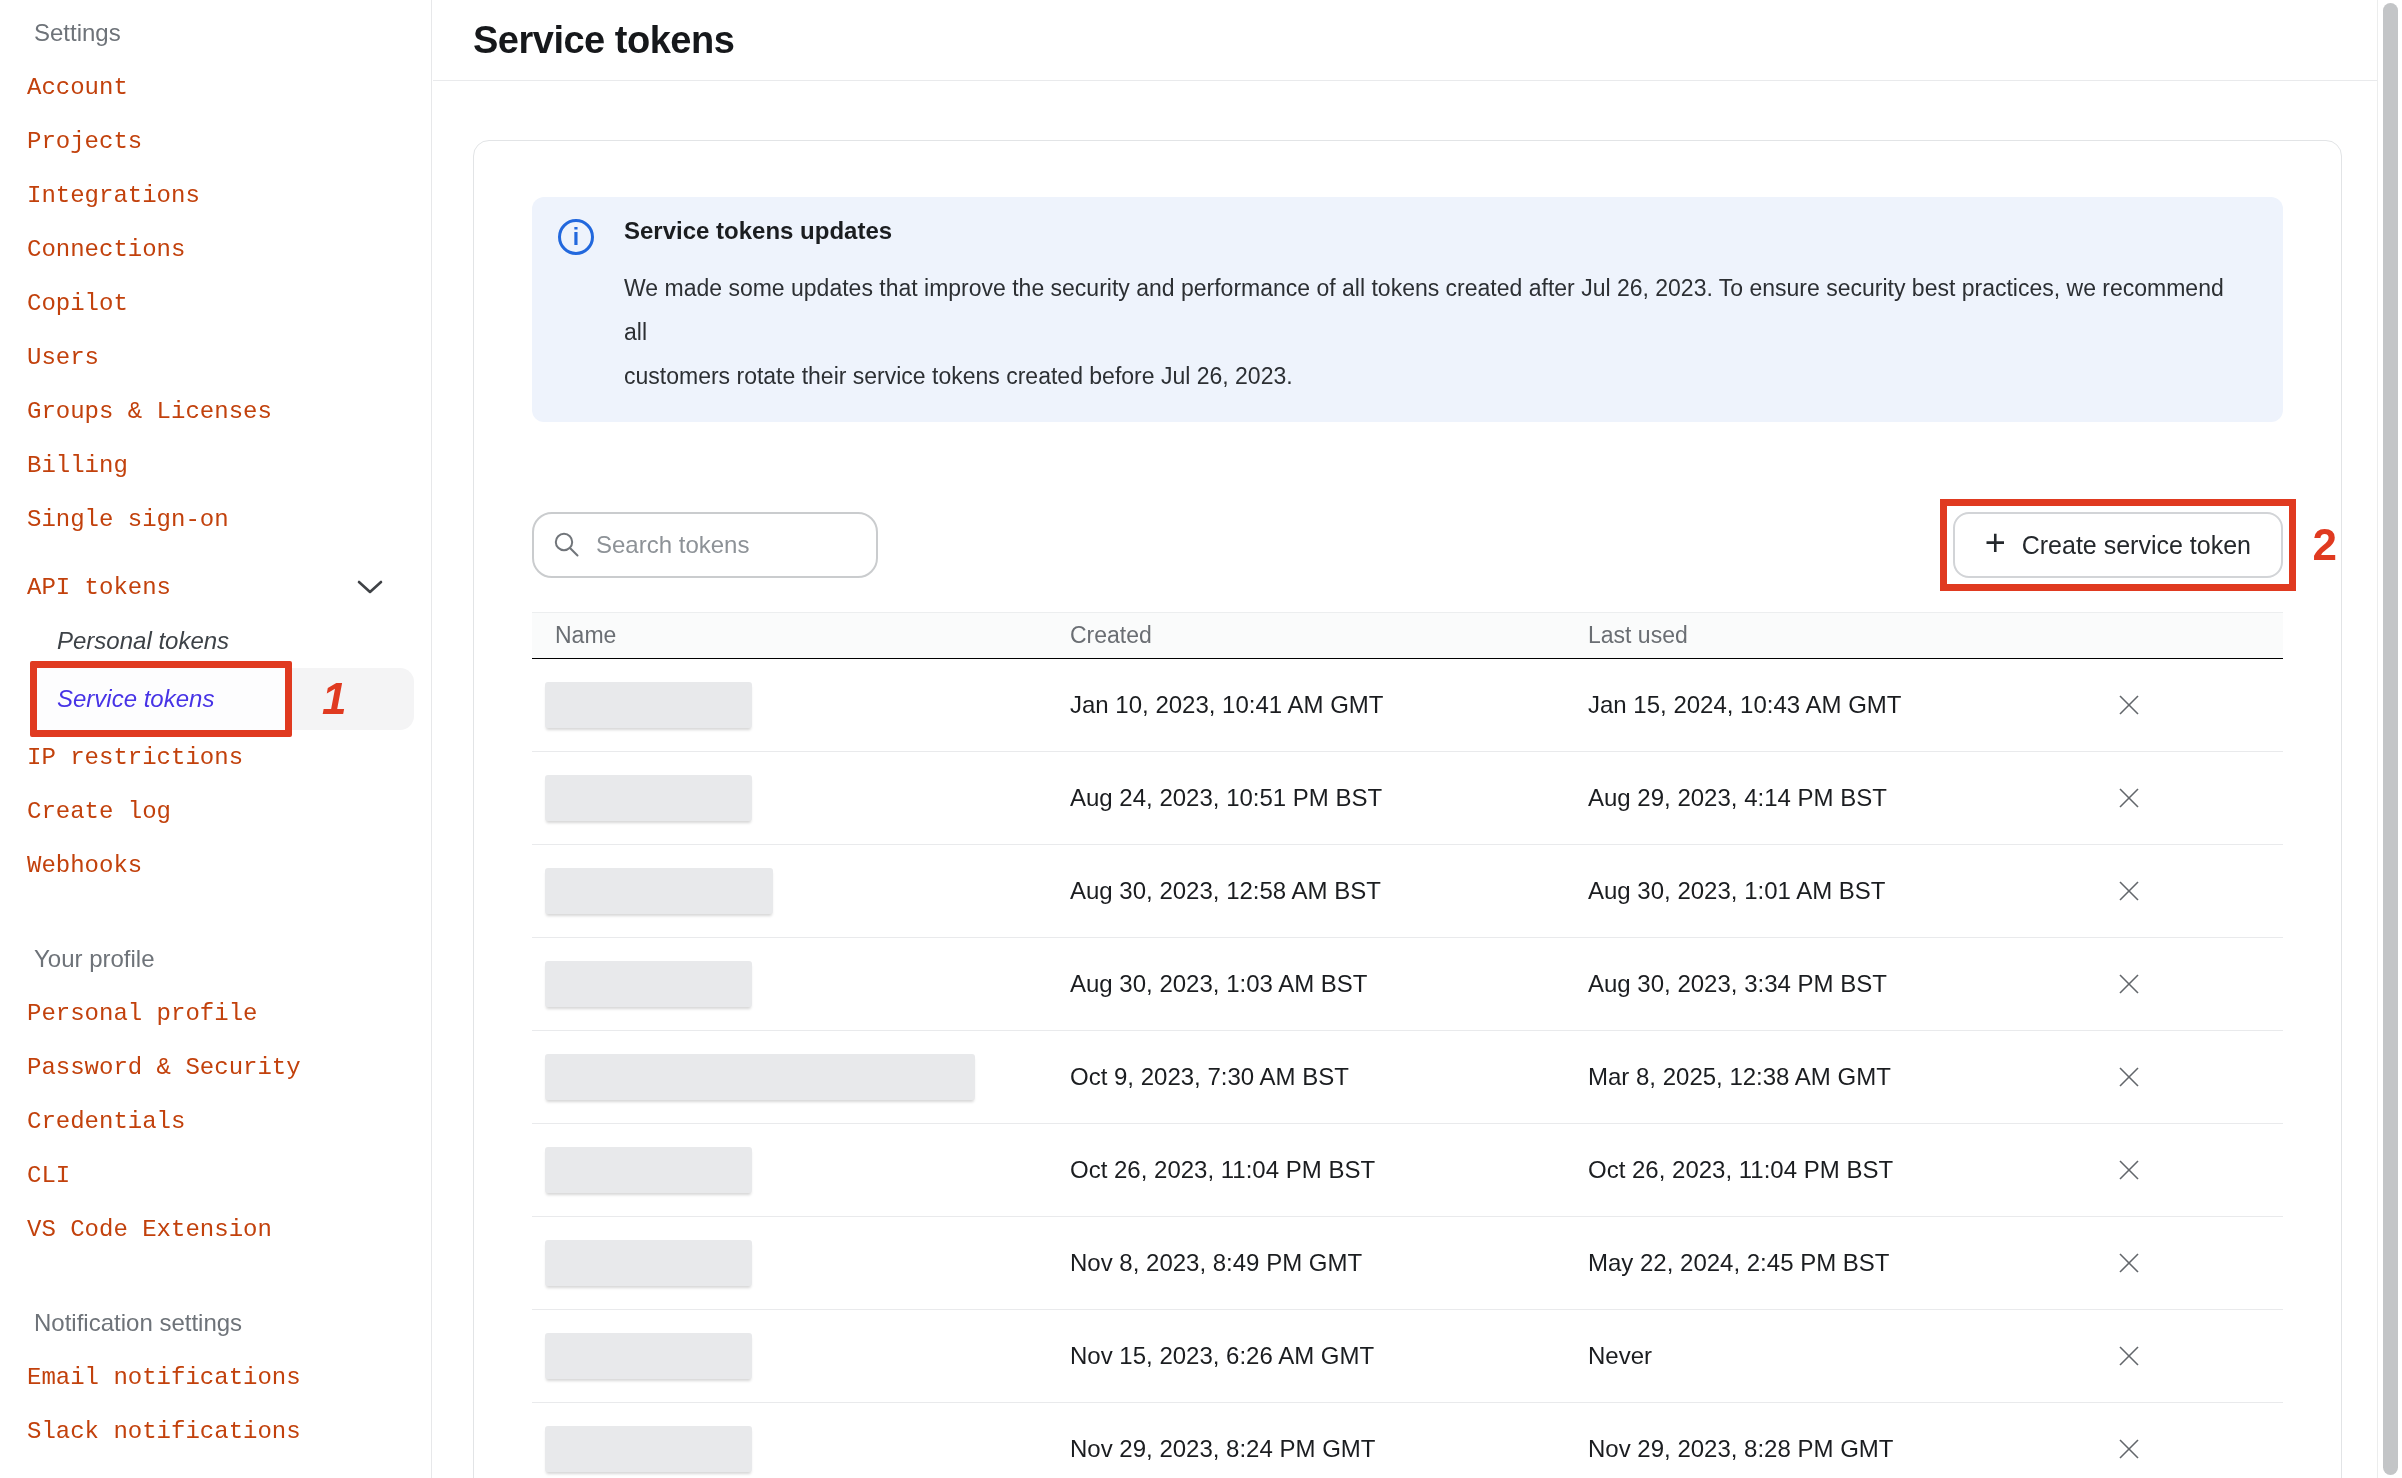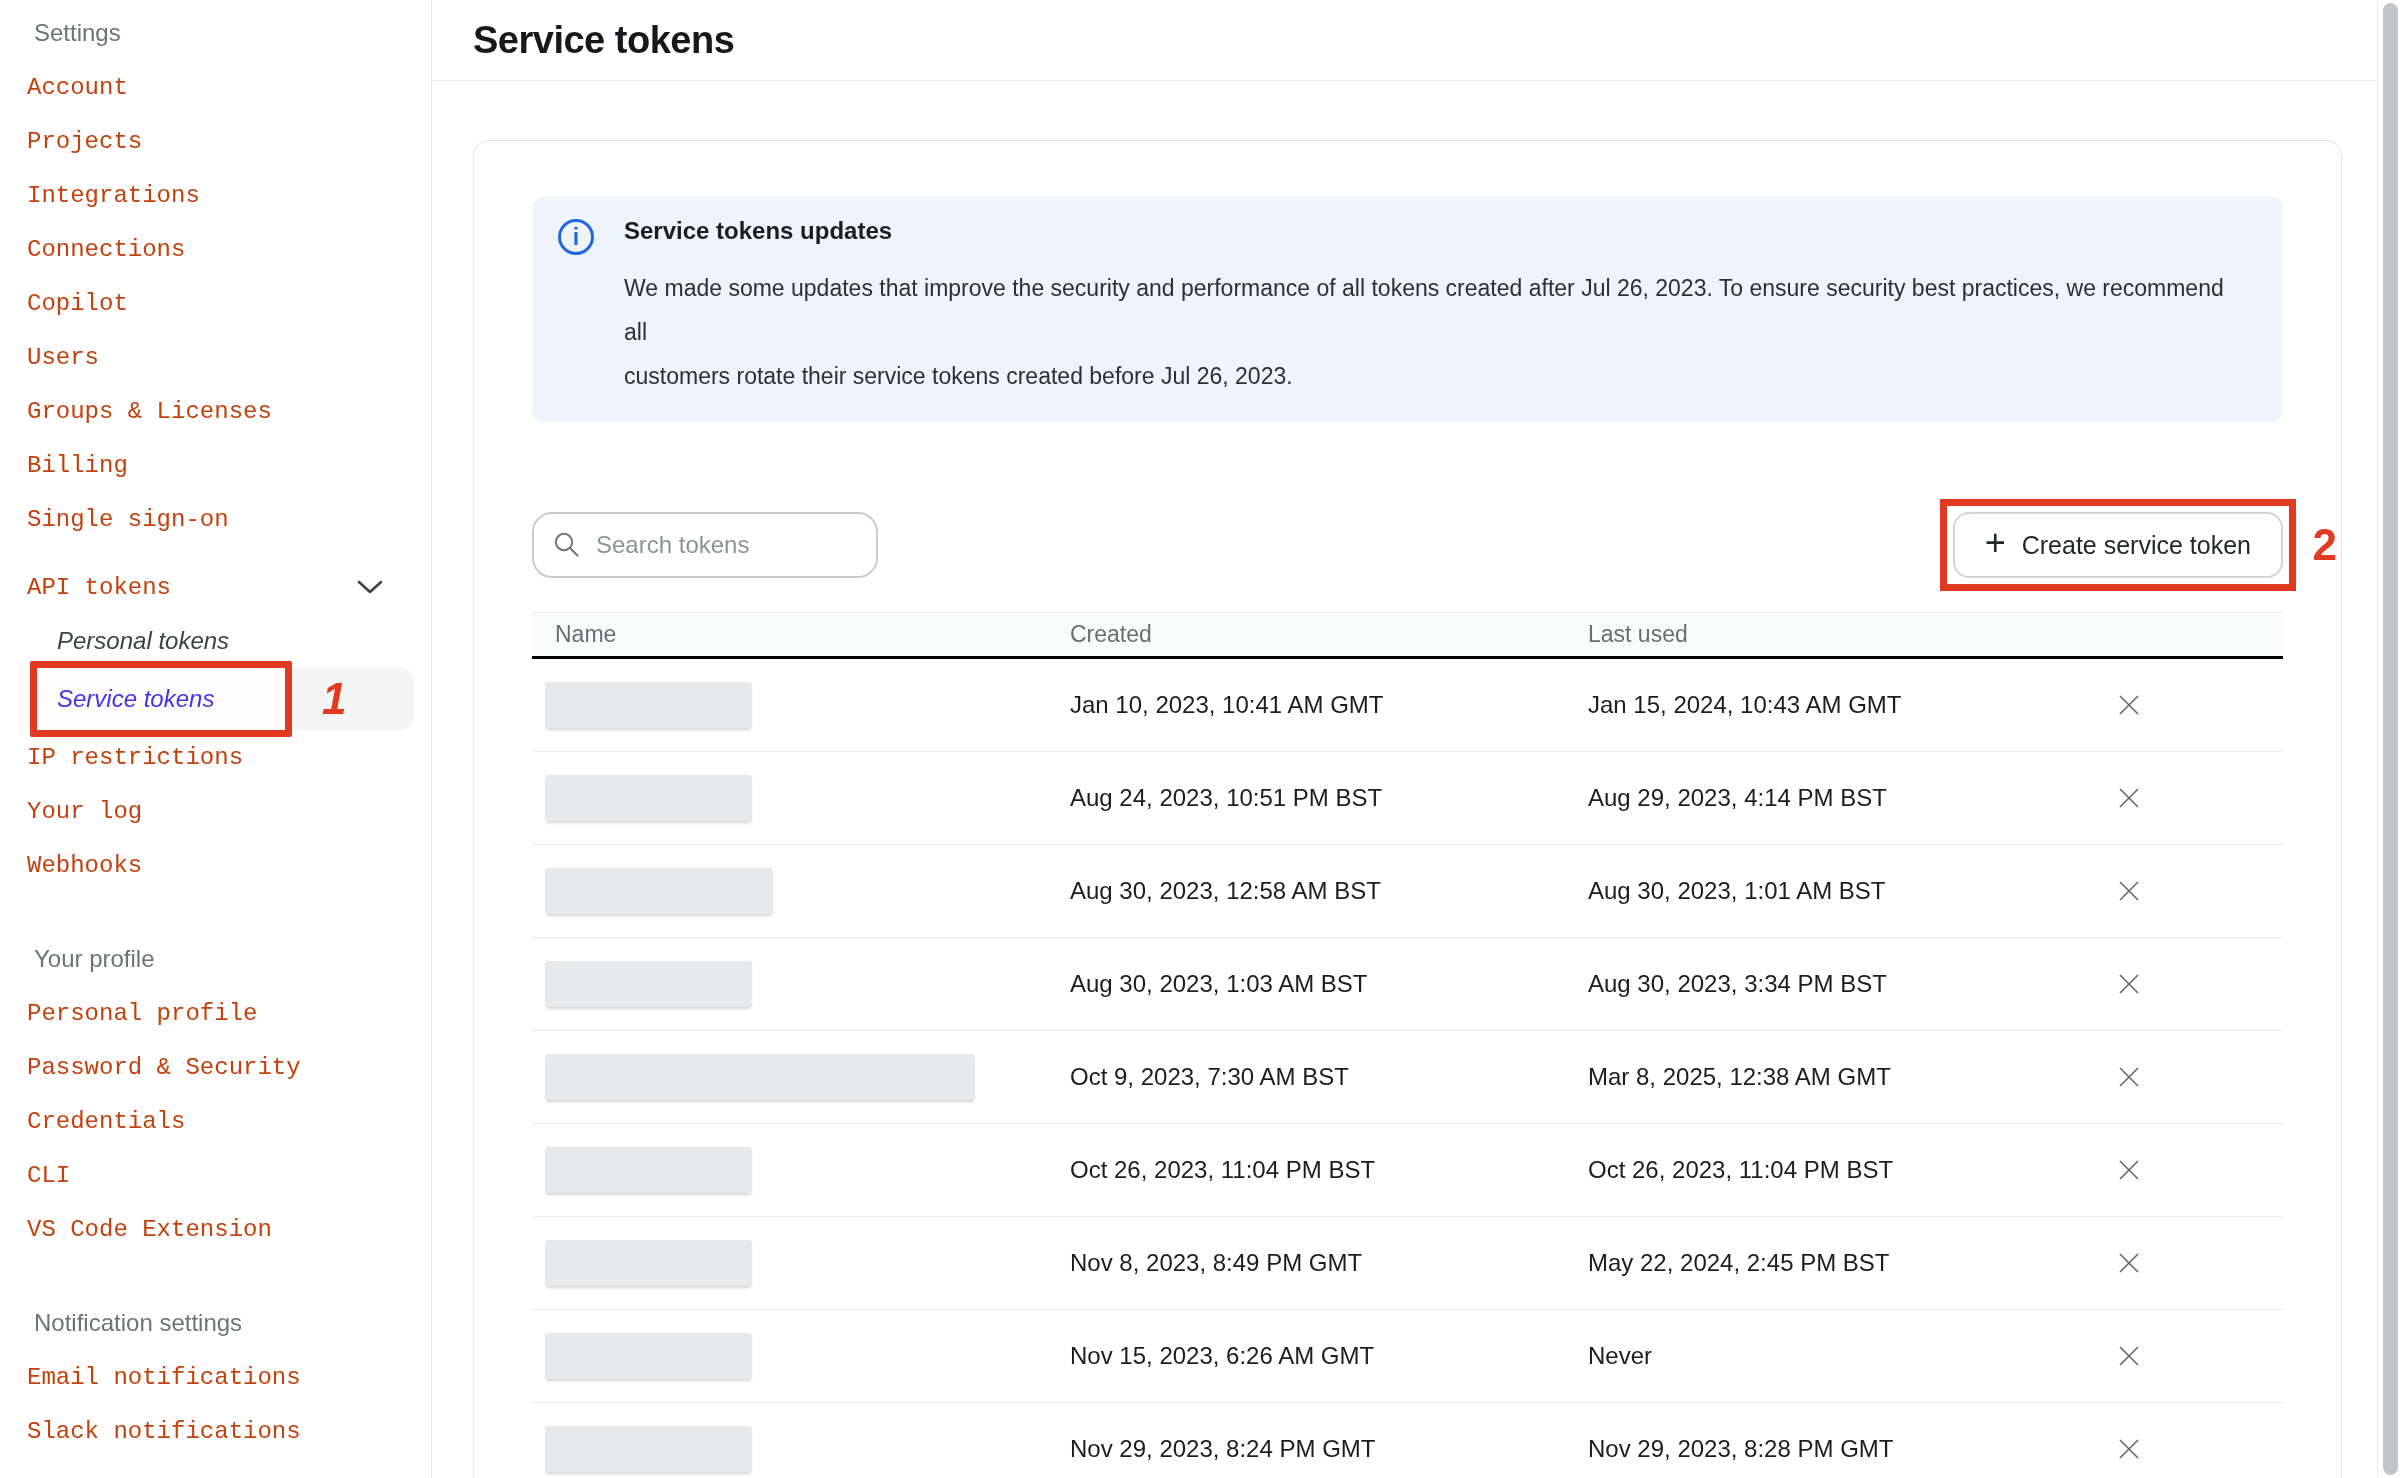--- a/index.html
+++ b/index.html
@@ -95,21 +95,21 @@
     font-size:25px; color:#24282c; cursor:pointer; font-family:"Liberation Sans", sans-serif;
   }
   .red-frame-btn { position:absolute; inset:-13px; border:7px solid var(--red); pointer-events:none; }
   .btn-marker { position:absolute; right:-54px; top:50%; transform:translateY(-50%); }
 
   
   .table { margin-top:34px; }
   .thead {
     display:grid; grid-template-columns:538px 518px 528px 1fr;
     height:47px; align-items:center; background:#fafbfb;
-    border-top:1px solid #eceeef; border-bottom:3px solid #000000;
+    border-top:1px solid #eceeef; border-bottom:1px solid #000000;
     color:#6a6e73; font-size:23px;
   }
   .th0 { padding-left:23px; }
   .trow {
     display:grid; grid-template-columns:538px 518px 528px 1fr;
     height:93px; align-items:center; border-bottom:1px solid #e9eaec;
     font-size:24px; color:#1b1d20;
   }
   .name-box {
     display:block; margin-left:13px; height:46px; background:#e8e9eb;
@@ -176,21 +176,21 @@
         <span class="pill"></span>
         <span class="side-frame">
           <span class="side-label">Service tokens</span>
         </span>
         <span class="red-marker side-marker">1</span>
       </div>
       <div class="side-item">
         <span>IP restrictions</span>
       </div>
       <div class="side-item">
-        <span>Your log</span>
+        <span>Create log</span>
       </div>
       <div class="side-item">
         <span>Webhooks</span>
       </div>
       <div class="side-section gap-large">
         <span>Your profile</span>
       </div>
       <div class="side-item">
         <span>Personal profile</span>
       </div>

